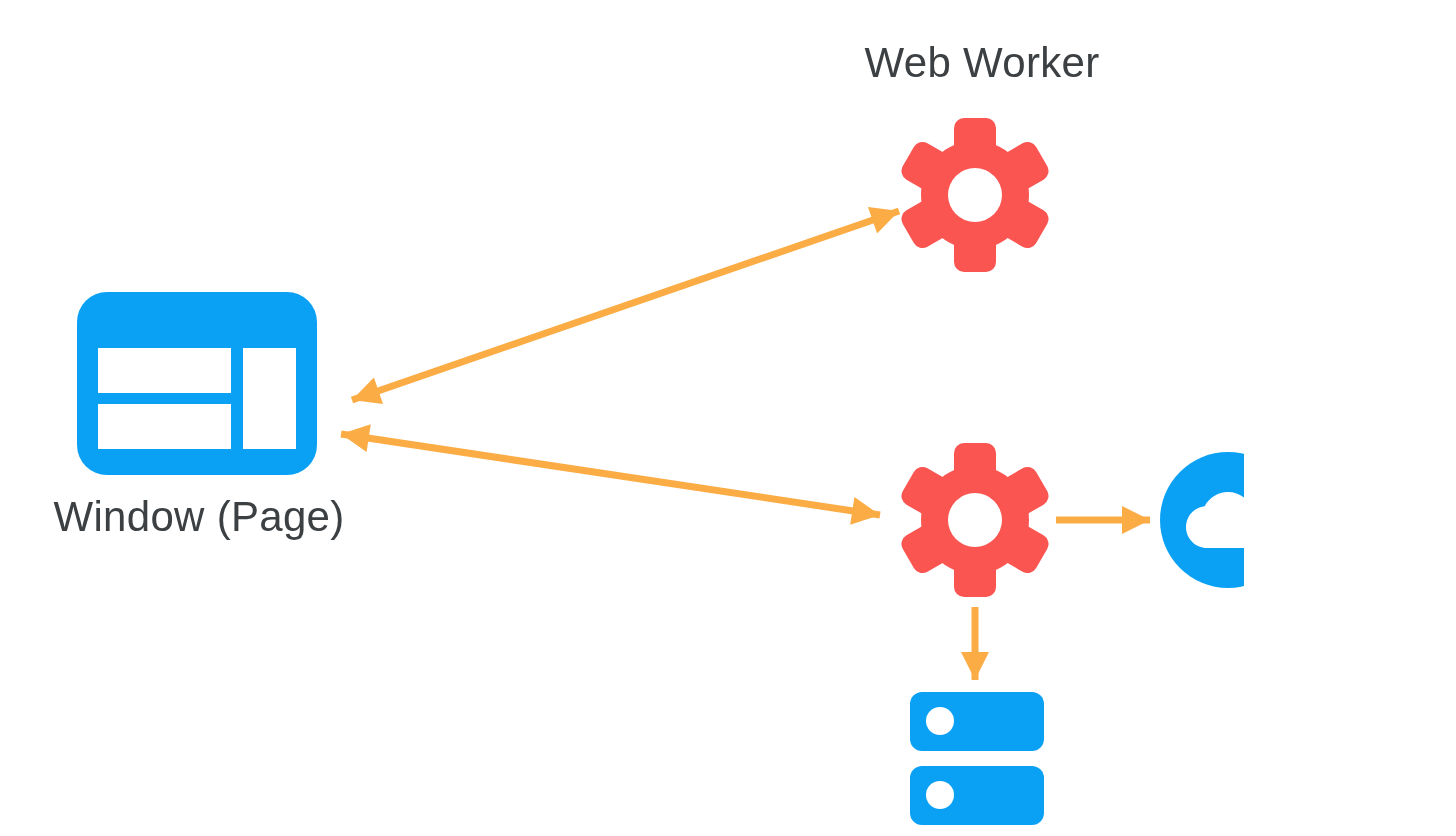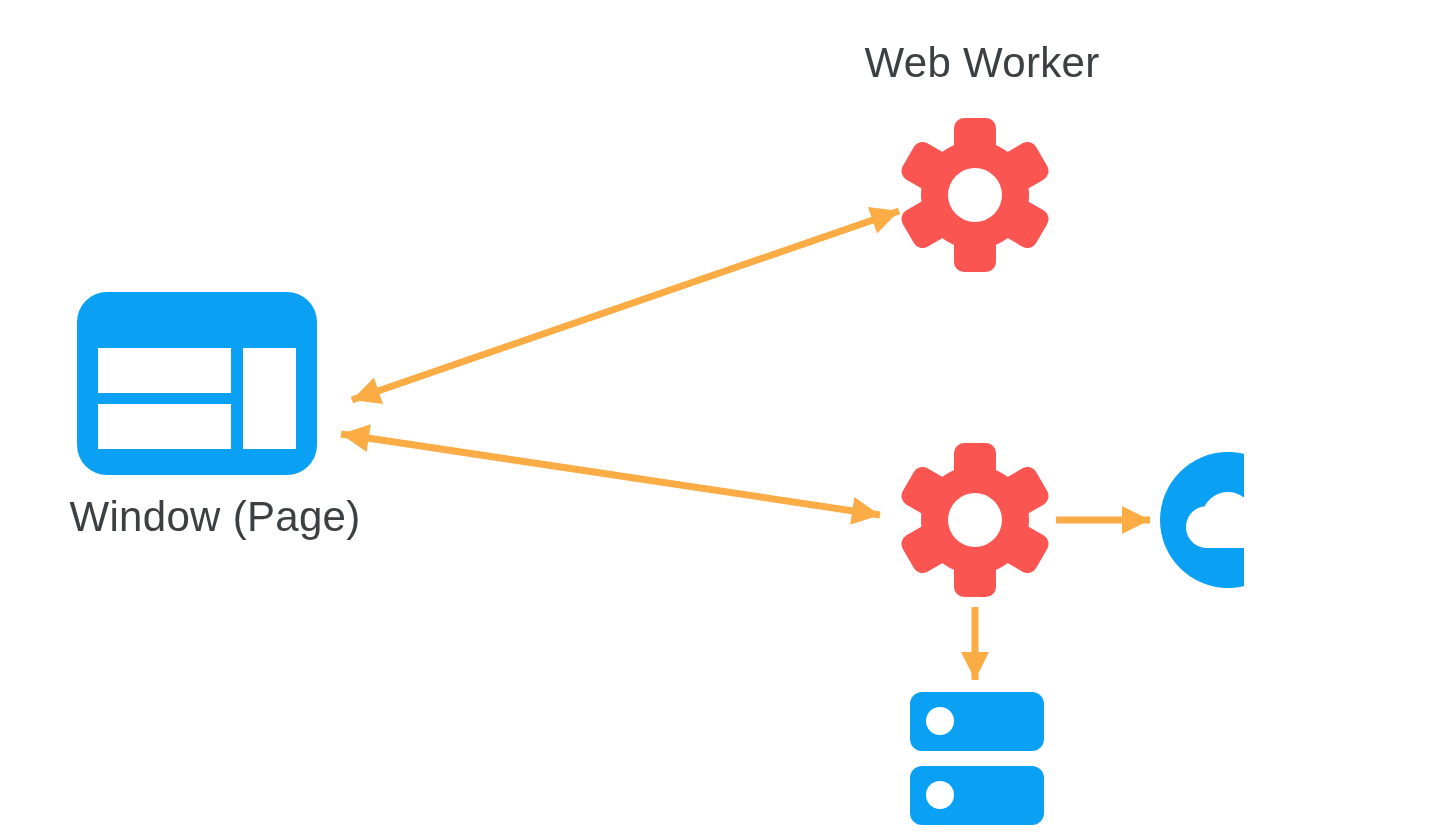--- a/index.html
+++ b/index.html
@@ -94,14 +94,14 @@
       <rect class="fill-blue" x="910" y="692" width="134" height="59" rx="12"></rect>
       <circle class="fill-white" cx="940" cy="721" r="14"></circle>
       <rect class="fill-blue" x="910" y="766" width="134" height="59" rx="12"></rect>
       <circle class="fill-white" cx="940" cy="795" r="14"></circle>
     </g>
   </svg>
 
   <div class="node-label" style="left:982px; top:63px;">Web Worker</div>
 
 
-  <div class="node-label" style="left:199px; top:517px;margin-left:16px;">Window (Page)</div>
+  <div class="node-label" style="left:199px; top:517px;">Window (Page)</div>
 </div>
 
 </body></html>

